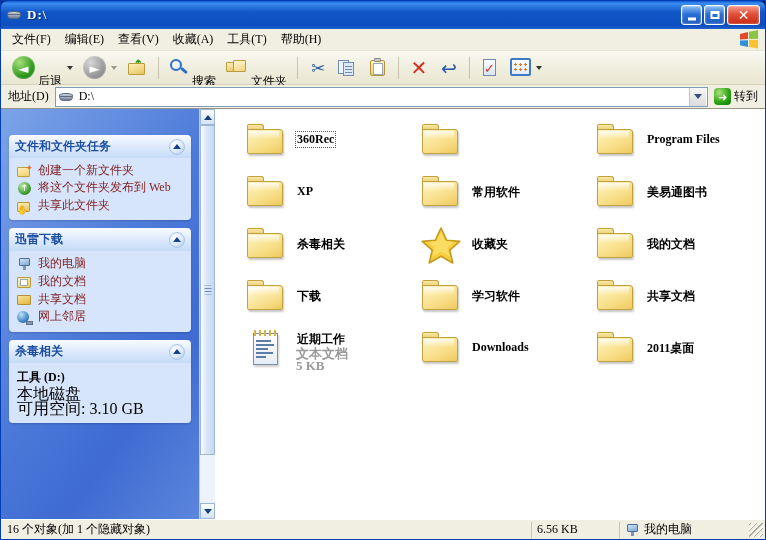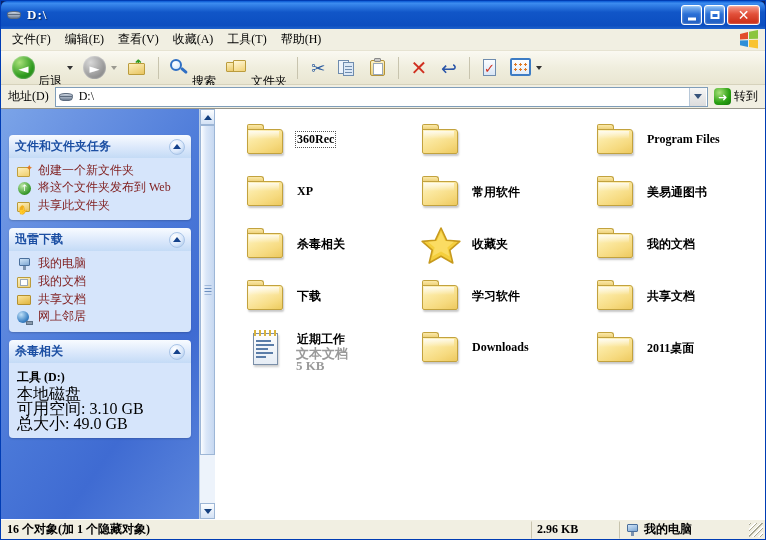--- a/index.html
+++ b/index.html
@@ -263,21 +263,21 @@
   .ico-drive { width:17px;height:14px;position:relative; }
   .ico-drive .top { position:absolute;left:1px;top:3px;width:14px;height:5px;background:linear-gradient(180deg,#cfd7e2,#8d9cb0);border:1px solid #5d6b7e;border-radius:50%/60%; }
   .ico-drive .bot { position:absolute;left:1px;top:6px;width:14px;height:5px;background:linear-gradient(180deg,#aab6c6,#6c7b90);border:1px solid #5d6b7e;border-radius:0 0 4px 4px; }
 
   
   .statusbar {
     height: 20px; background: #f1efe2; display: flex; align-items: center;
     border-top: 1px solid #ffffff; font-size: 12px;
     font-family: "Liberation Serif", serif;
   }
-  .sb-cell { height: 18px; display: flex; align-items: center; padding: 0 5px; border: 1px solid transparent; border-left-color:#c8c4ae;font-weight:bold; }
+  .sb-cell { height: 18px; display: flex; align-items: center; padding: 0 5px; border: 1px solid transparent; border-left-color:#c8c4ae; }
   .sb-cell.first { flex: 1; border-left-color: transparent; }
   .sb-cell.size { width: 88px; }
   .sb-cell.place { width: 130px; gap: 5px; }
   .sb-grip2 { margin-left:auto; width:14px;height:14px;margin-right:2px;
     background: repeating-linear-gradient(135deg,#ffffff 0 1px,#a9a894 1px 2px,transparent 2px 4px); }
 </style>
 </head>
 <body>
 
 <div id="app">
@@ -486,21 +486,20 @@
 
       <div class="panel">
         <div class="panel-head">
           <span class="panel-title">杀毒相关</span>
           <span class="chev"></span>
         </div>
         <div class="panel-body">
           <div class="det-title">工具 (D:)</div>
           <div class="det-line">本地磁盘</div>
           <div class="det-line">可用空间: 3.10 GB</div>
-          <div class="det-line">总大小: 49.0 GB</div>
         </div>
       </div>
 
     </div>
 
     <div class="scrollcol">
       <div class="sb-arrow up">
           <span class="v"></span>
         </div>
       <div class="sb-track">
@@ -577,21 +576,21 @@
             <span class="item-ico"><span class="folder"><span class="tab"></span><span class="body"></span><span class="sheen"></span></span></span>
             <span class="item-texts"><span class="item-label">2011桌面</span></span>
           </div>
         </div>
     </div>
 
   </div>
 
   <div class="statusbar">
     <div class="sb-cell first">16 个对象(加 1 个隐藏对象)</div>
-    <div class="sb-cell size">2.96 KB</div>
+    <div class="sb-cell size">6.56 KB</div>
     <div class="sb-cell place">
       <span class="ic-mycomp" style="width:14px;height:13px">
           <span class="mon"></span>
           <span class="stand"></span>
         </span>
       <span>我的电脑</span>
     </div>
     <span class="sb-grip2"></span>
   </div>
 

